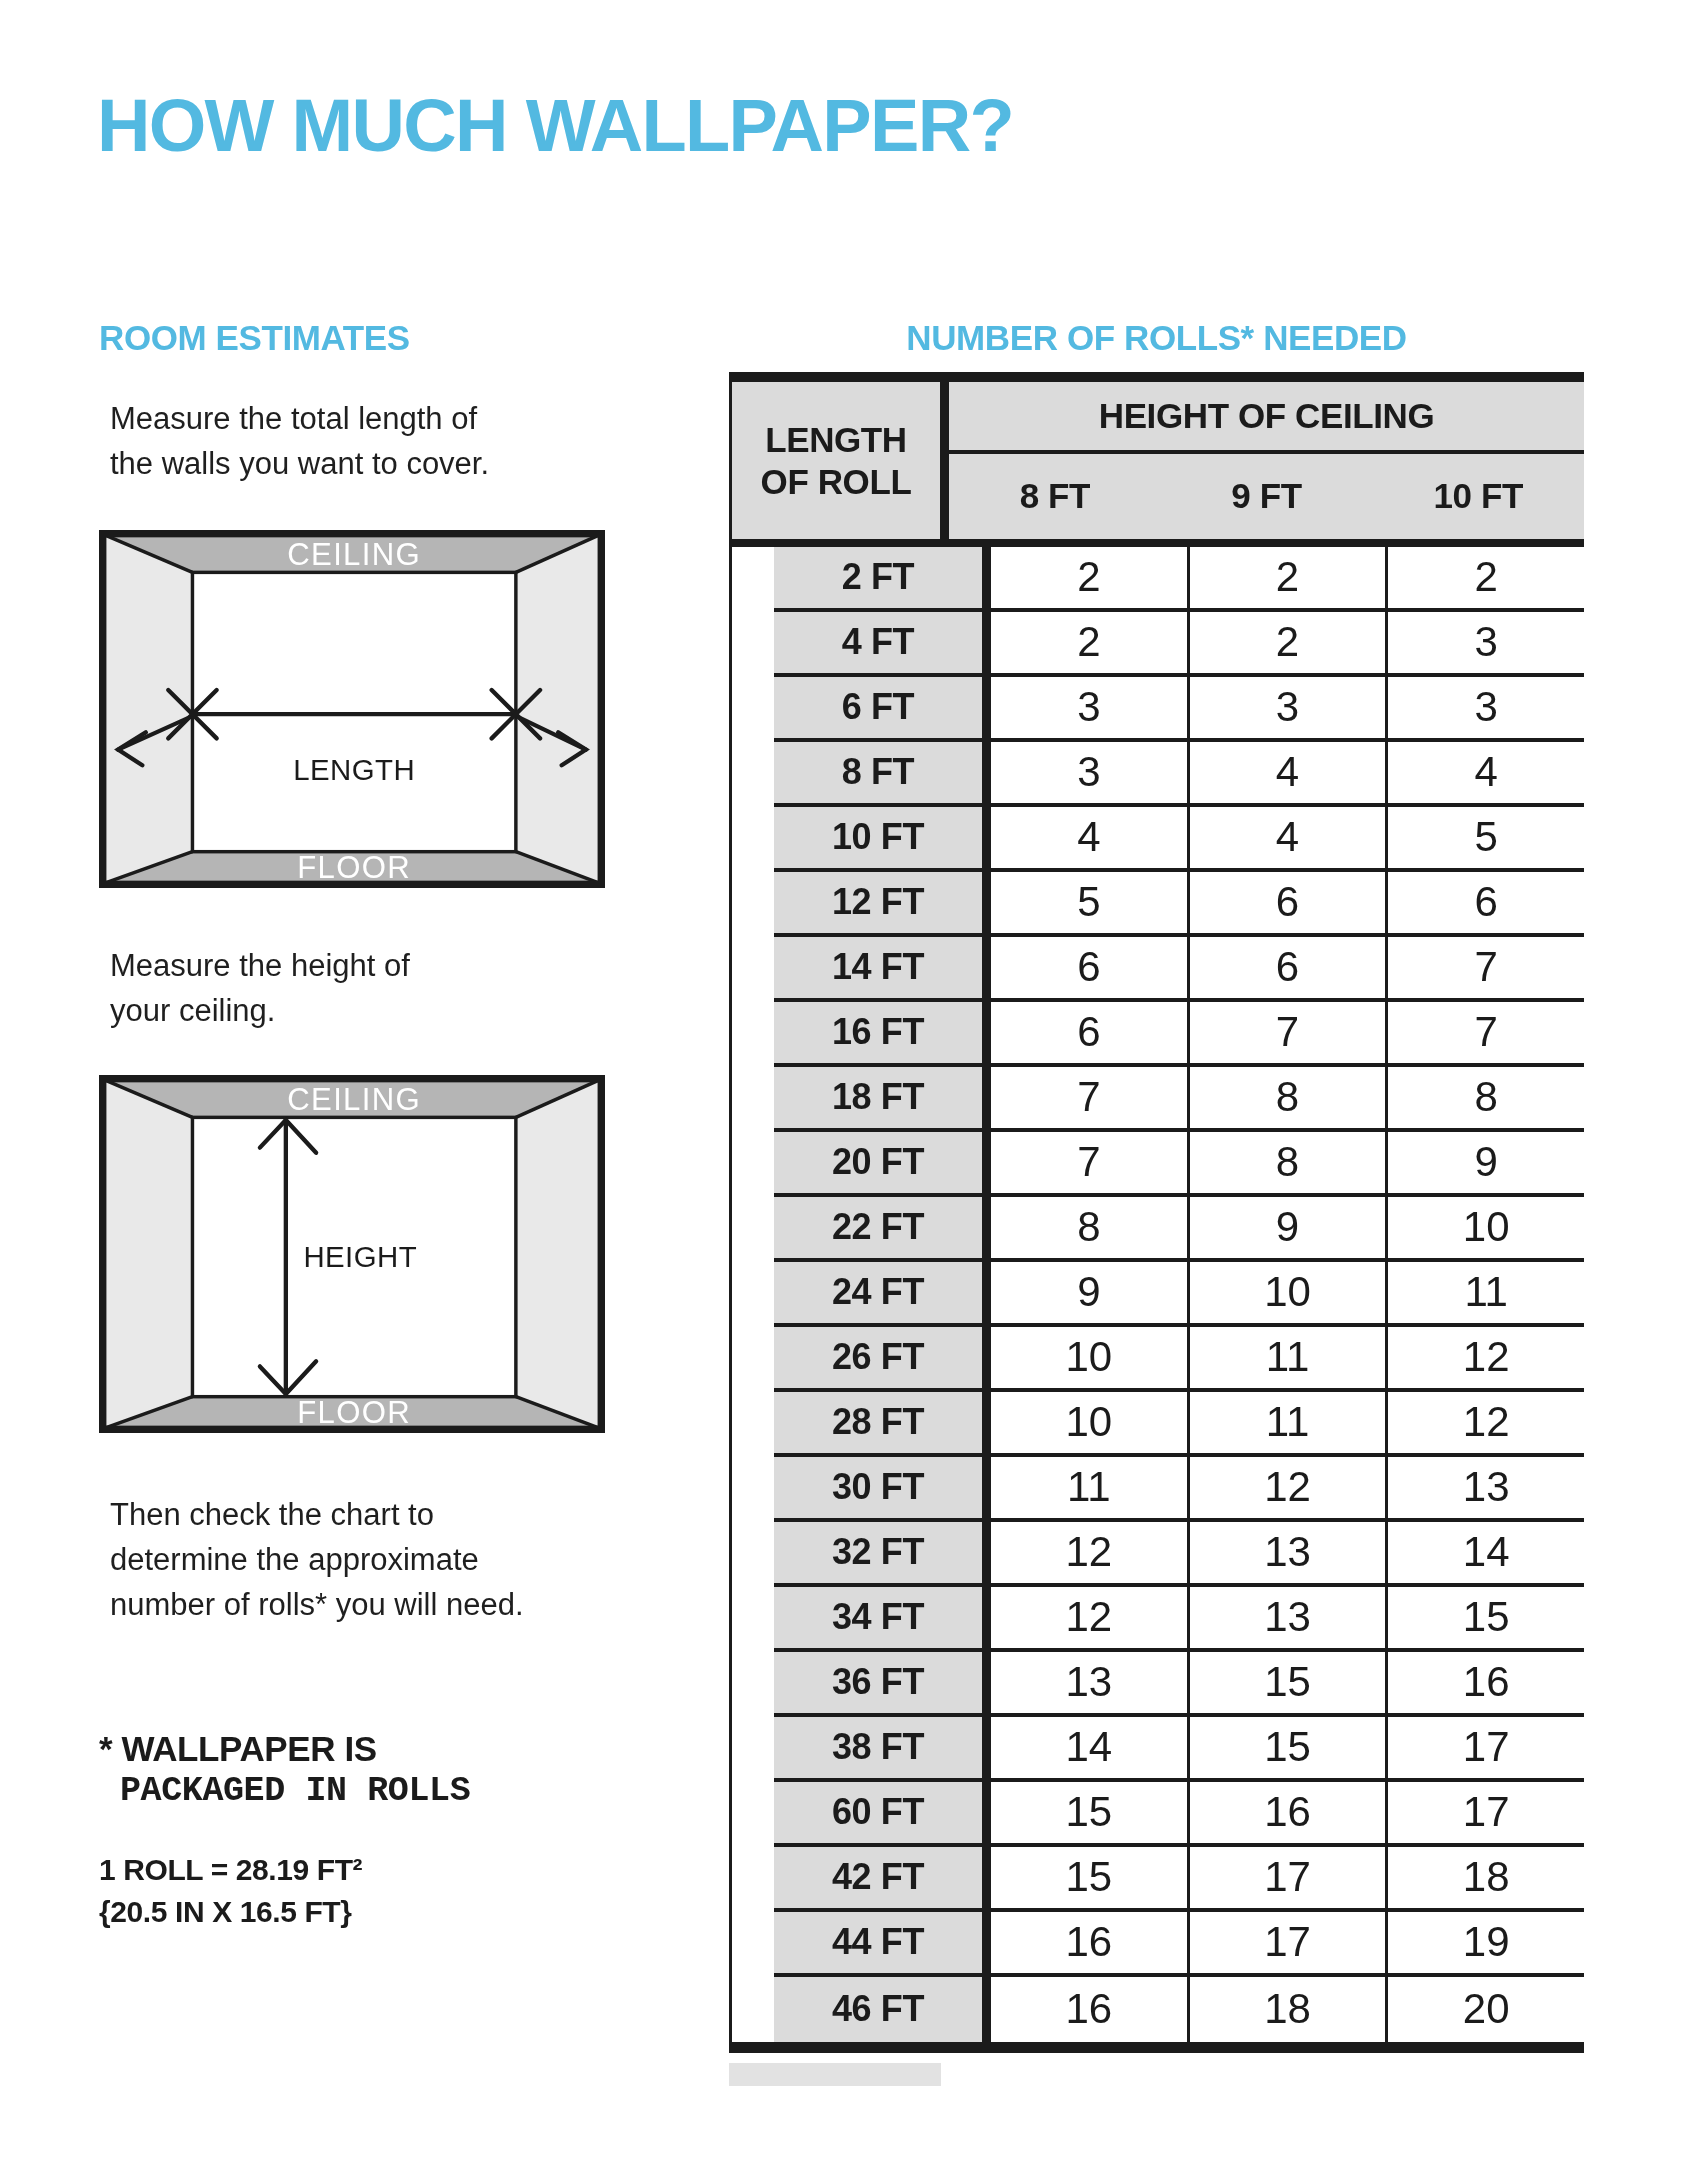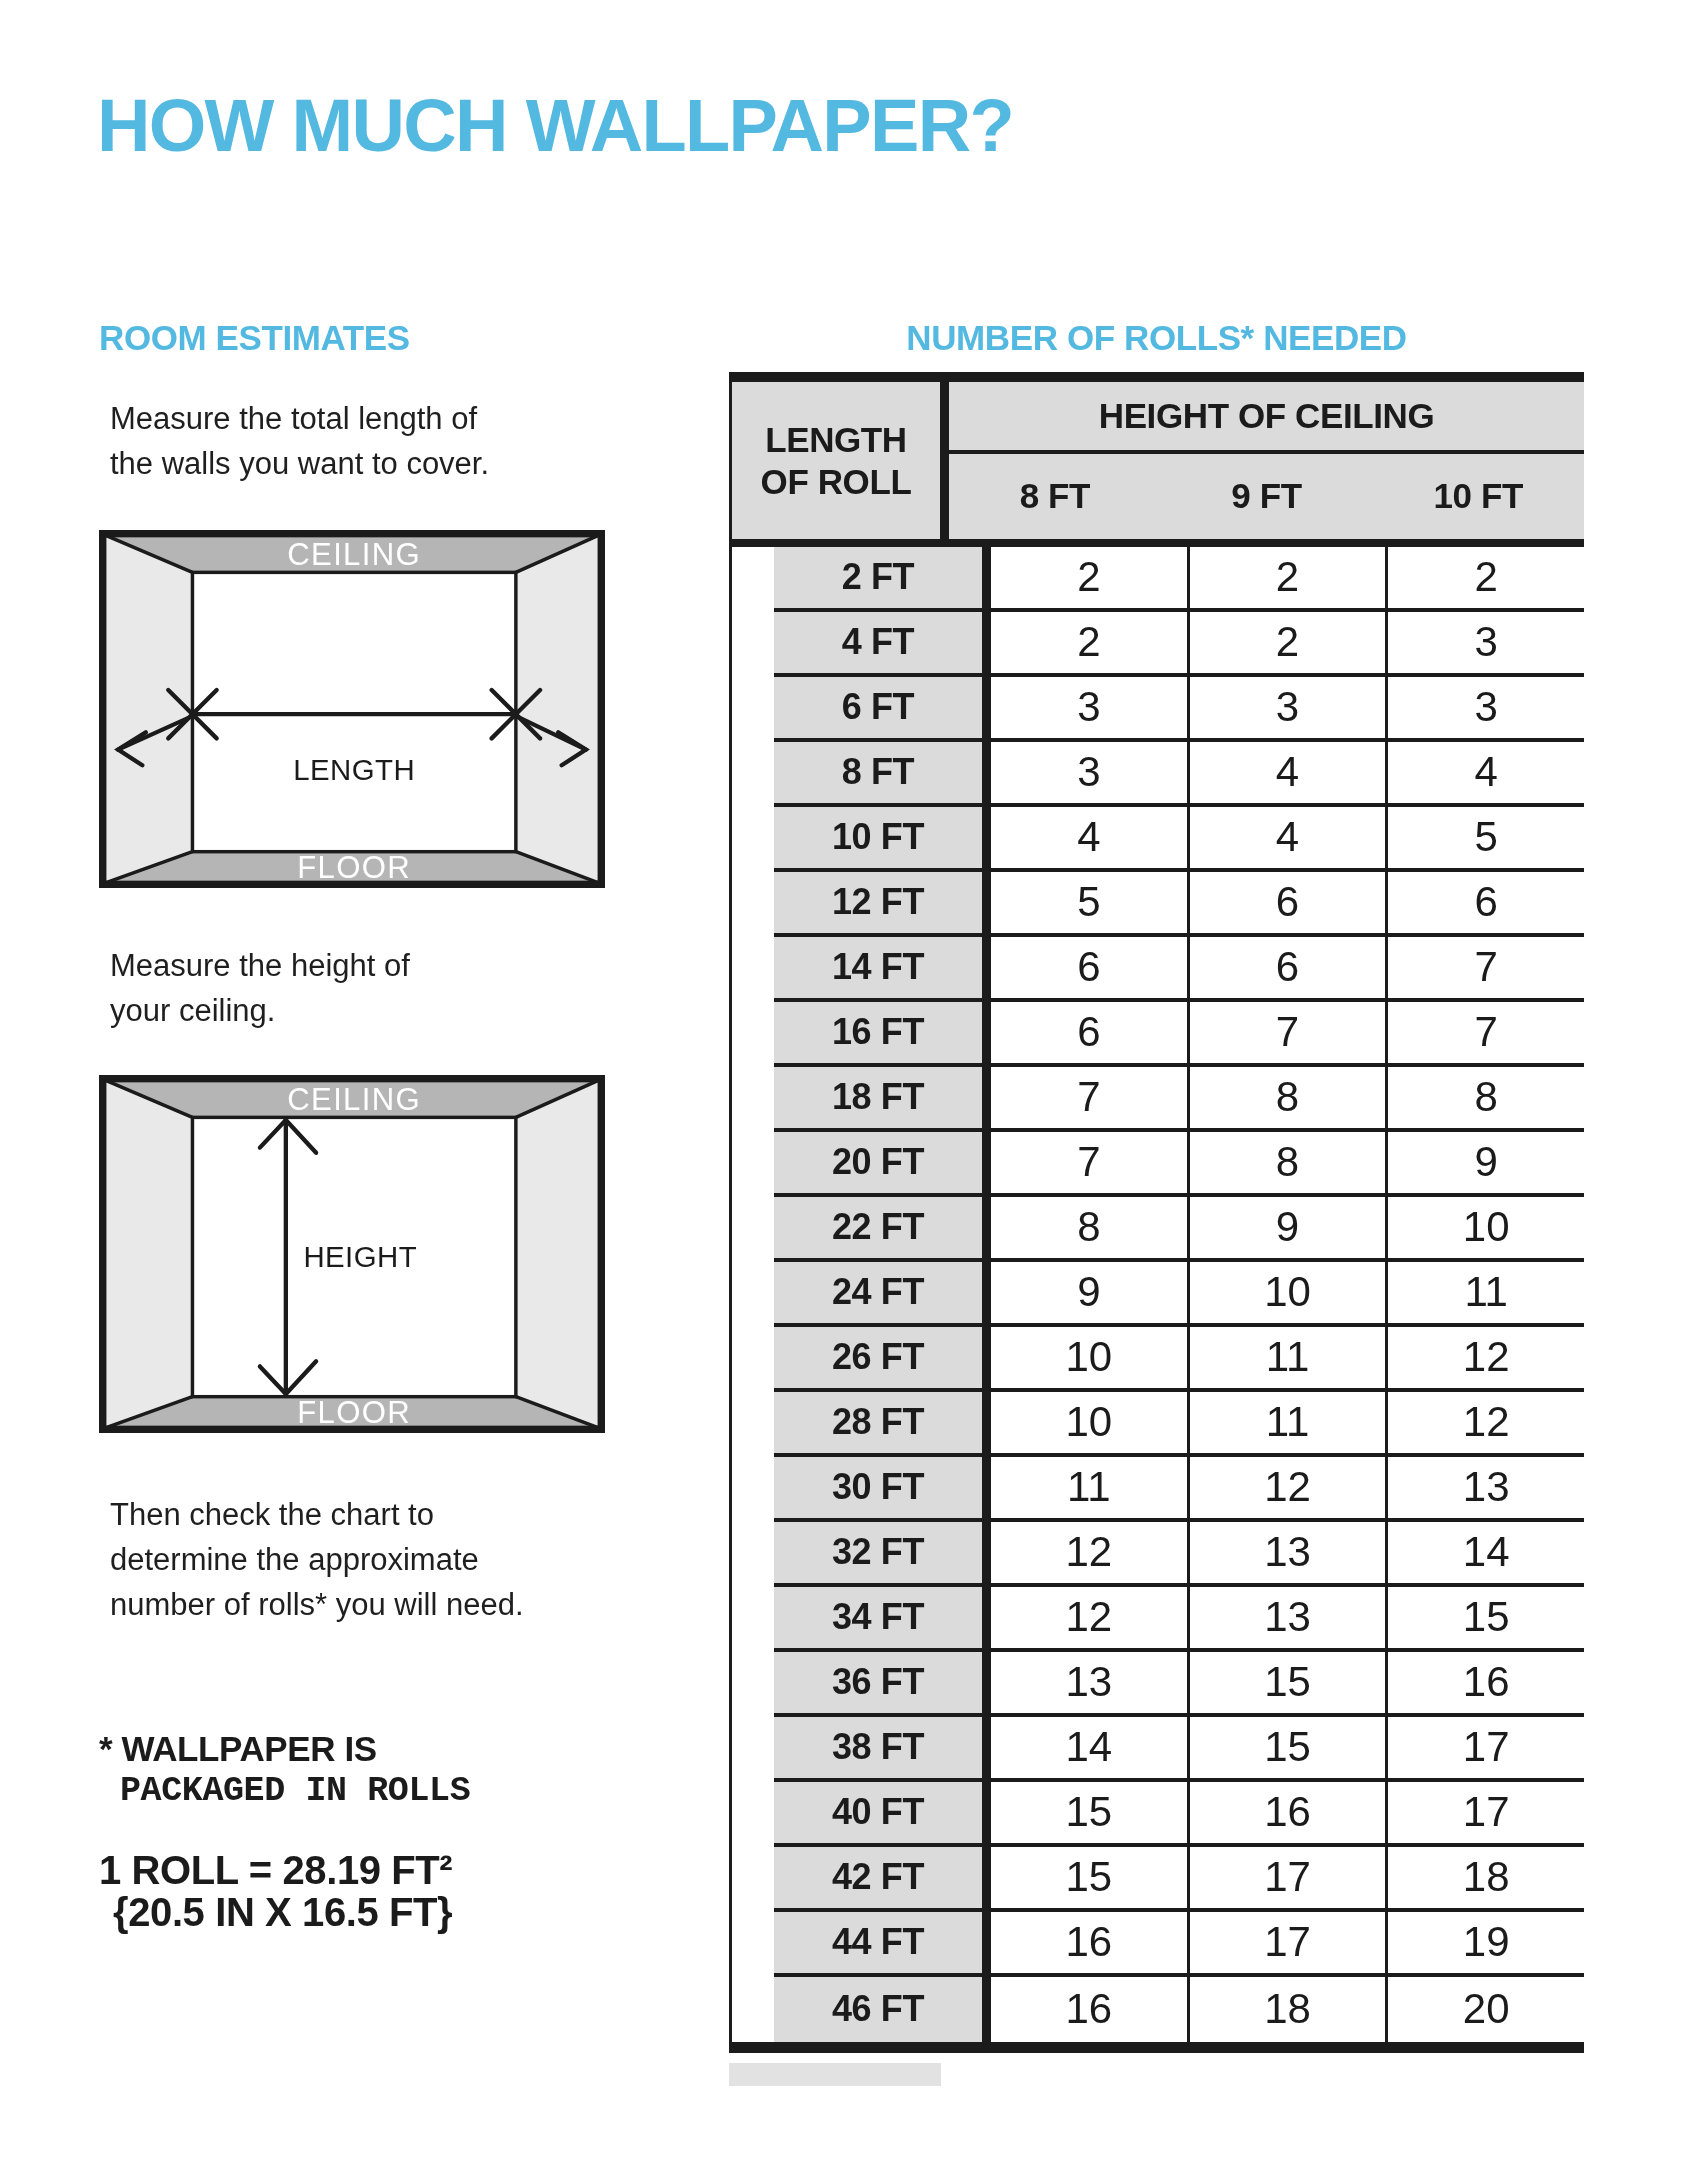--- a/index.html
+++ b/index.html
@@ -20,21 +20,21 @@
   .table-heading{ left:729px; top:318px; width:855px; text-align:center; }
   .para{
     left:110px; font-size:31px; line-height:45px; color:#1f1f1f; white-space:pre-line;
   }
   .p1{ top:396px; }
   .p2{ top:943px; }
   .p3{ top:1492px; }
   .note{ left:99px; font-weight:700; font-size:35px; line-height:42px; letter-spacing:-0.4px; }
   .note1{ top:1728px; }
   .note1 .l2{ margin-left:21px;font-family:Liberation Mono, monospace; }
-  .note2{ top:1849px; font-size:40px;text-align:right; }
+  .note2{ top:1849px; font-size:30px; }
   .diagram{ left:99px; width:506px; height:358px; }
   .d1{ top:530px; }
   .d2{ top:1075px; }
   .wall-side{ fill:var(--light-gray,#e9e9e9); }
   .wall-flat{ fill:var(--dark-gray,#b5b5b5); }
   .inner-wall{ fill:#ffffff; stroke:var(--ink,#1b1b1b); stroke-width:4; }
   .edge{ stroke:var(--ink,#1b1b1b); stroke-width:4; }
   .outer-frame{ fill:none; stroke:var(--ink,#1b1b1b); stroke-width:9; }
   .arrow{ stroke:var(--ink,#1b1b1b); stroke-width:5; fill:none; stroke-linecap:round; }
   .svg-label{ font-family:"Liberation Sans",sans-serif; font-size:36px; letter-spacing:1.5px; fill:#ffffff; text-anchor:middle; }
@@ -287,21 +287,21 @@
           <div class="tcell">15</div>
           <div class="tcell">16</div>
         </div>
         <div class="trow">
           <div class="tlabel">38 FT</div>
           <div class="tcell">14</div>
           <div class="tcell">15</div>
           <div class="tcell">17</div>
         </div>
         <div class="trow">
-          <div class="tlabel">40 FT</div>
+          <div class="tlabel">60 FT</div>
           <div class="tcell">15</div>
           <div class="tcell">16</div>
           <div class="tcell">17</div>
         </div>
         <div class="trow">
           <div class="tlabel">42 FT</div>
           <div class="tcell">15</div>
           <div class="tcell">17</div>
           <div class="tcell">18</div>
         </div>

